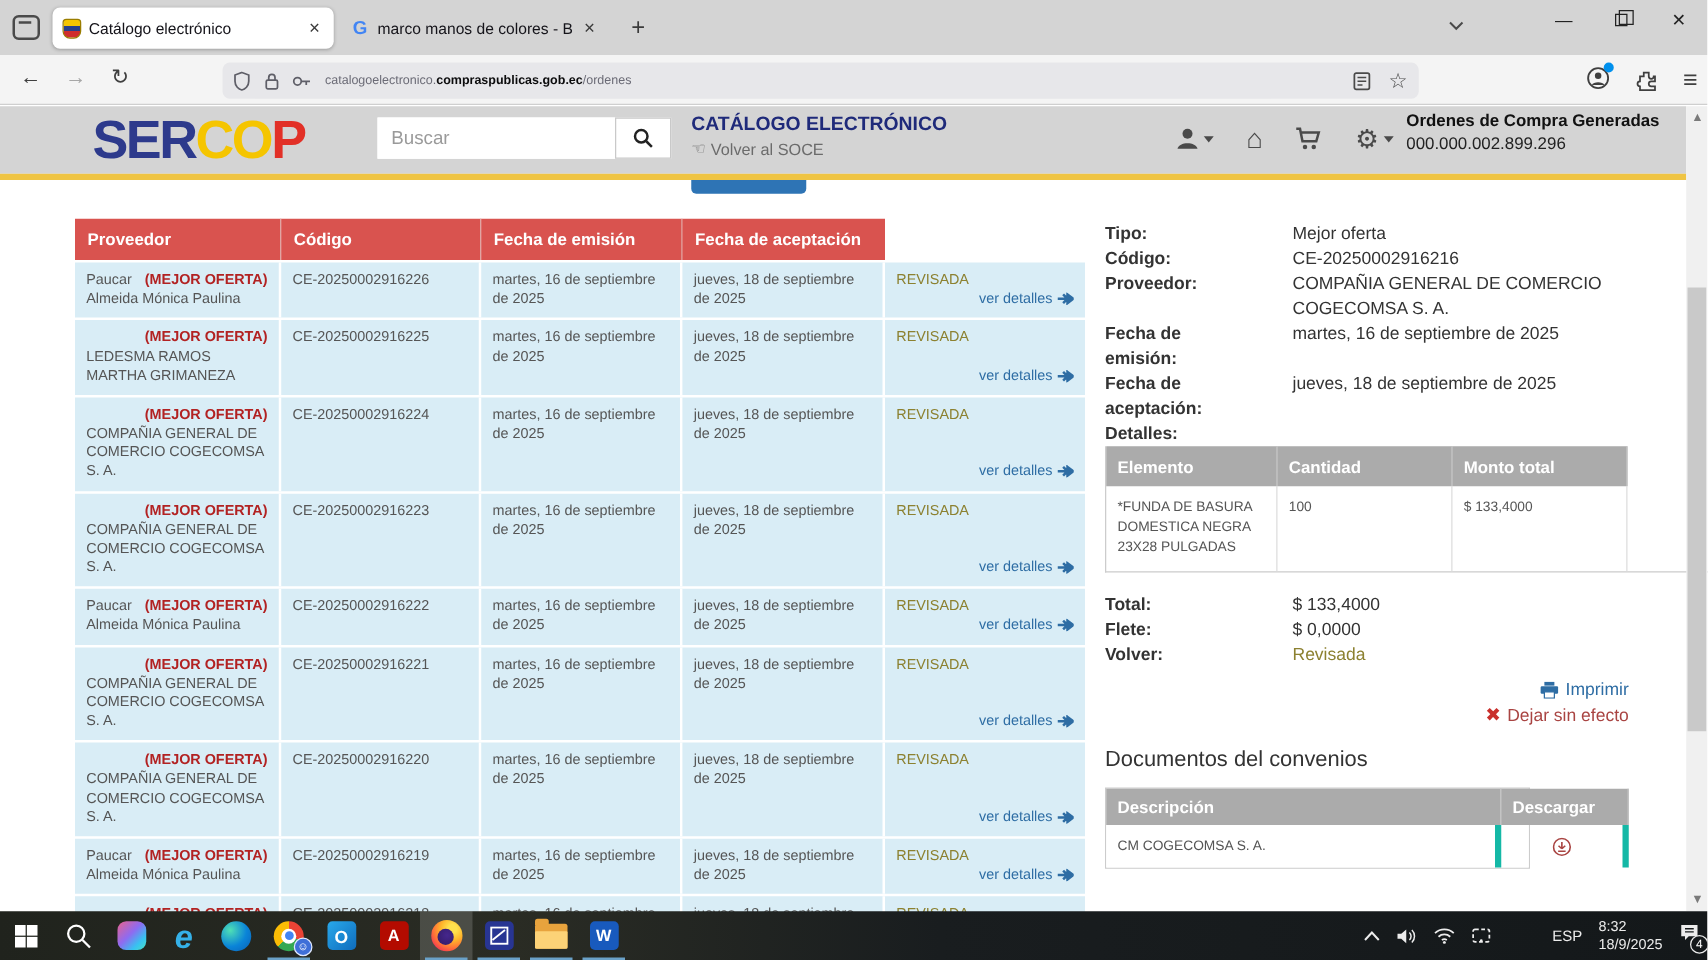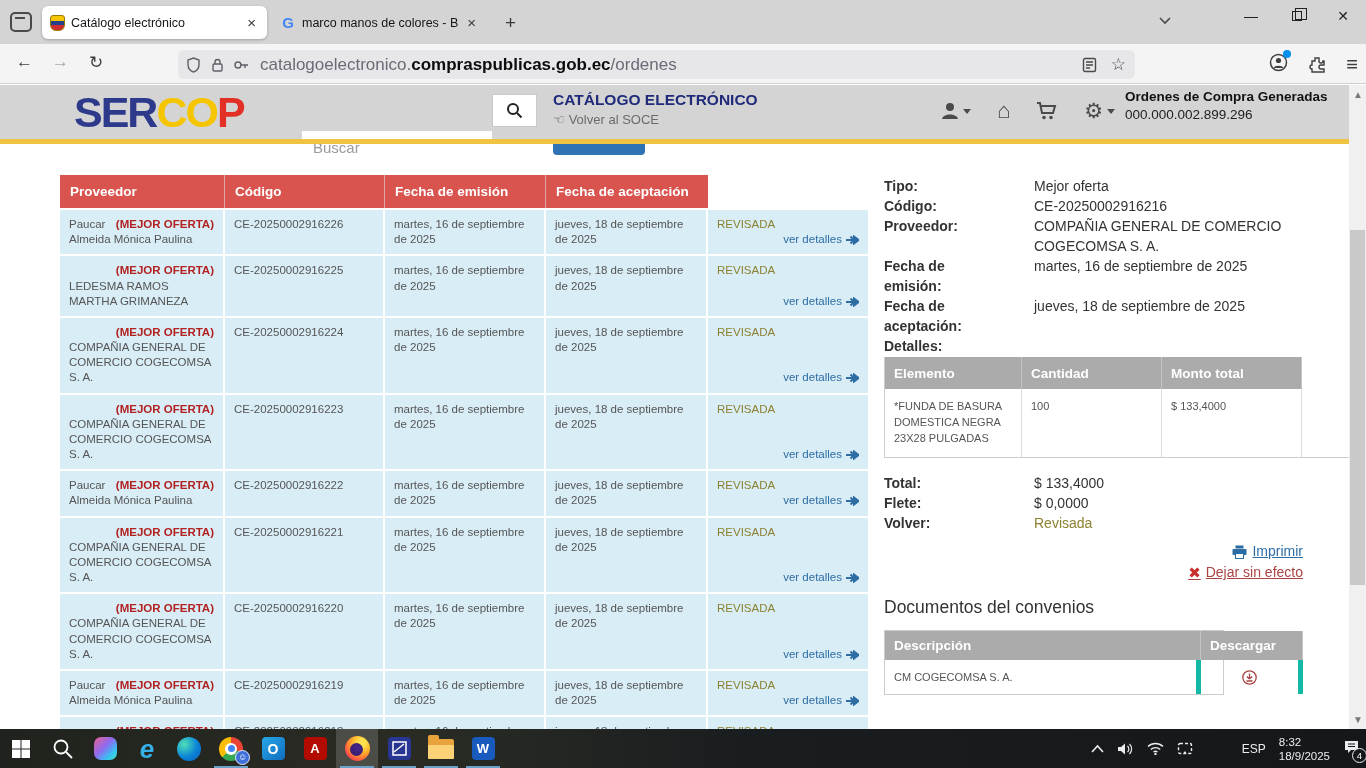--- a/index.html
+++ b/index.html
@@ -23,31 +23,31 @@
   .newtab { left:505px; top:12px; font-size:19px; color:#3b3b3b; }
   .tabchev { left:1158px; top:14px; width:14px; height:14px; }
   .winbtn { top:0; width:46px; height:32px; display:flex; align-items:center; justify-content:center; color:#222; font-size:14px; }
   .restore-glyph { width:10px; height:10px; border:1px solid #222; position:relative; background:#d4d4d4; }
   .restore-glyph:before { content:""; position:absolute; left:2px; top:-4px; width:10px; height:10px; border:1px solid #222; border-left-width:1px; }
   #toolbar { left:0; top:44px; width:1366px; height:40px; background:#f4f4f4; border-bottom:1px solid #cfcfcf; }
   .navic { top:52px; font-size:17px; color:#3f3f3f; }
   #urlbar { left:178px; top:50px; width:957px; height:29px; background:#e7e7ea; border-radius:6px;
             display:flex; align-items:center; padding:0 8px; }
   #urlbar svg { flex:none; }
-  .urltext { font-size:17px; margin-left:10px; white-space:nowrap; }
+  .urltext { font-size:10px; margin-left:10px; white-space:nowrap; }
   .url-dim { color:#6b6b76; } .url-domain { color:#0c0c0d; font-weight:bold; }
   .pillright { position:absolute; right:240px; top:50px; height:29px; display:flex; align-items:center; gap:14px; }
   .tb-right { position:absolute; right:8px; top:50px; height:29px; display:flex; align-items:center; gap:20px; }
 
   
   #siteheader { left:0; top:85px; width:1349px; height:54px; background:#d4d4d4; }
   #logo { left:74px; top:88px; font-weight:800; font-size:43px; letter-spacing:-2px; line-height:48px; }
   #logo .b { color:#2d3a8c; } #logo .y { color:#f5c500; } #logo .r { color:#e23027; }
   #searchbox { left:302px; top:94px; width:190px; height:33px; background:#fff; border:1px solid #fff;
-               font-size:15px; color:#444; padding:0 10px; font-family:inherit;margin-top:37px; }
+               font-size:15px; color:#444; padding:0 10px; font-family:inherit; }
   #searchbox::placeholder { color:#9a9a9a; }
   #searchbtn { left:492px; top:94px; width:45px; height:33px; background:#fff; border:1px solid #c9c9c9;
                display:flex; align-items:center; justify-content:center; }
   #cattitle { left:553px; top:91px; font-size:15.5px; font-weight:bold; color:#1f2a7a; }
   #volver { left:553px; top:112px; font-size:13px; color:#6b6b6b; display:flex; align-items:center; gap:4px; }
   .hdricons { position:absolute; left:940px; top:99px; display:flex; align-items:center; gap:26px; }
   .caret { width:0; height:0; border-left:4px solid transparent; border-right:4px solid transparent; border-top:5px solid #4a4a4a; margin-left:-20px; }
   #ordersbox { left:1125px; top:89px; width:208px; text-align:left; }
   #ordersbox .l1 { font-size:13.5px; font-weight:bold; color:#111; }
   #ordersbox .l2 { font-size:13.5px; color:#222; margin-top:3px; }
@@ -80,21 +80,21 @@
   .ithead { display:grid; grid-template-columns:137px 140px 140px; }
   .ithead > div { background:#ababab; color:#fff; font-weight:bold; font-size:13.5px; height:32px;
                   display:flex; align-items:center; padding-left:9px; border-right:1px solid #c4c4c4; }
   .itrow { display:grid; grid-template-columns:137px 140px 140px; }
   .itrow > div { font-size:11px; color:#555; padding:10px 9px; line-height:1.45; border-right:1px solid #ddd; min-height:68px; }
   .totals { margin-top:15px; }
   .trow { display:flex; font-size:14px; line-height:20px; color:#333; }
   .trow .dl { width:110px; margin-right:40px; font-weight:bold; }
   .olive { color:#8c8130; }
   .actions { text-align:right; margin-top:8px; }
-  .act { display:flex; justify-content:flex-end; align-items:center; gap:5px; font-size:14px; line-height:21px;text-decoration:underline; }
+  .act { display:flex; justify-content:flex-end; align-items:center; gap:5px; font-size:14px; line-height:21px; }
   .act.print { color:#2e6da4; }
   .act.void { color:#a94442; }
   .xmark { color:#c9302c; font-weight:bold; font-size:15px; }
   #docsheading { font-size:17.5px; color:#333; margin-top:14px; }
   .dtable { width:340px; margin-top:12px; border:1px solid #ccc; }
   .dthead { display:grid; grid-template-columns:316px 102px; }
   .dthead > div { background:#ababab; color:#fff; font-weight:bold; font-size:13.5px; height:29px;
                   display:flex; align-items:center; padding-left:9px; border-right:1px solid #c4c4c4; }
   .dtrow { display:grid; grid-template-columns:316px 102px; background:#fff; }
   .dtrow > div { font-size:11px; color:#555; padding:11px 9px; border-right:5px solid #14b8a6; }

